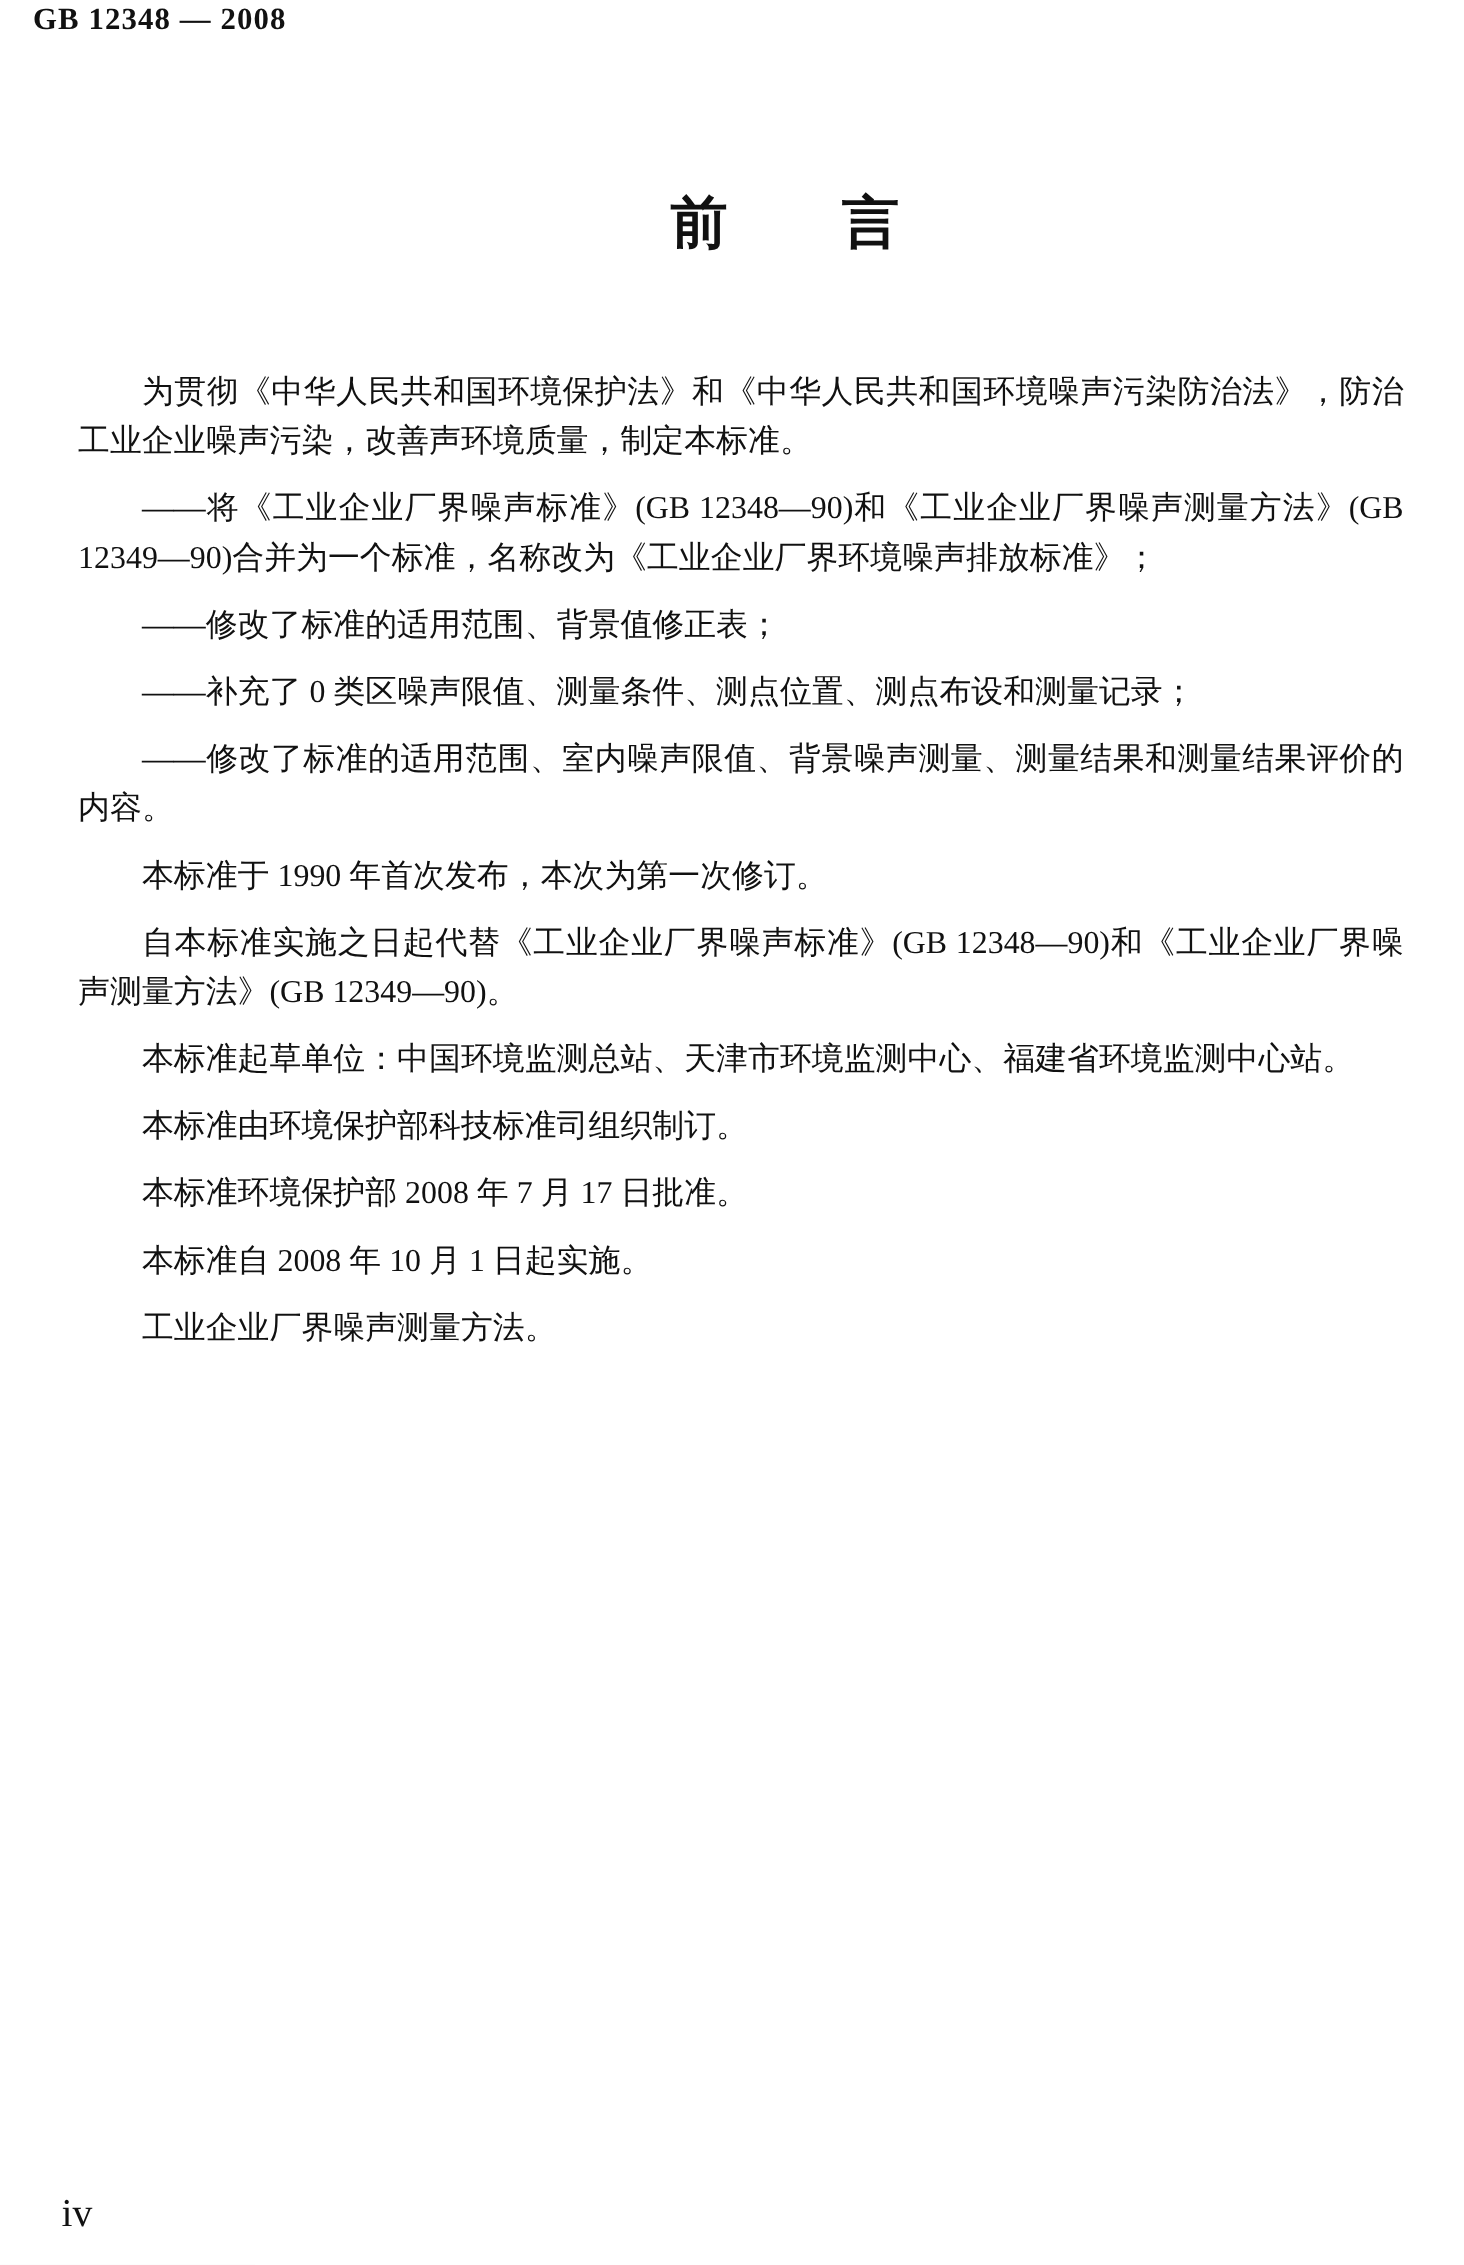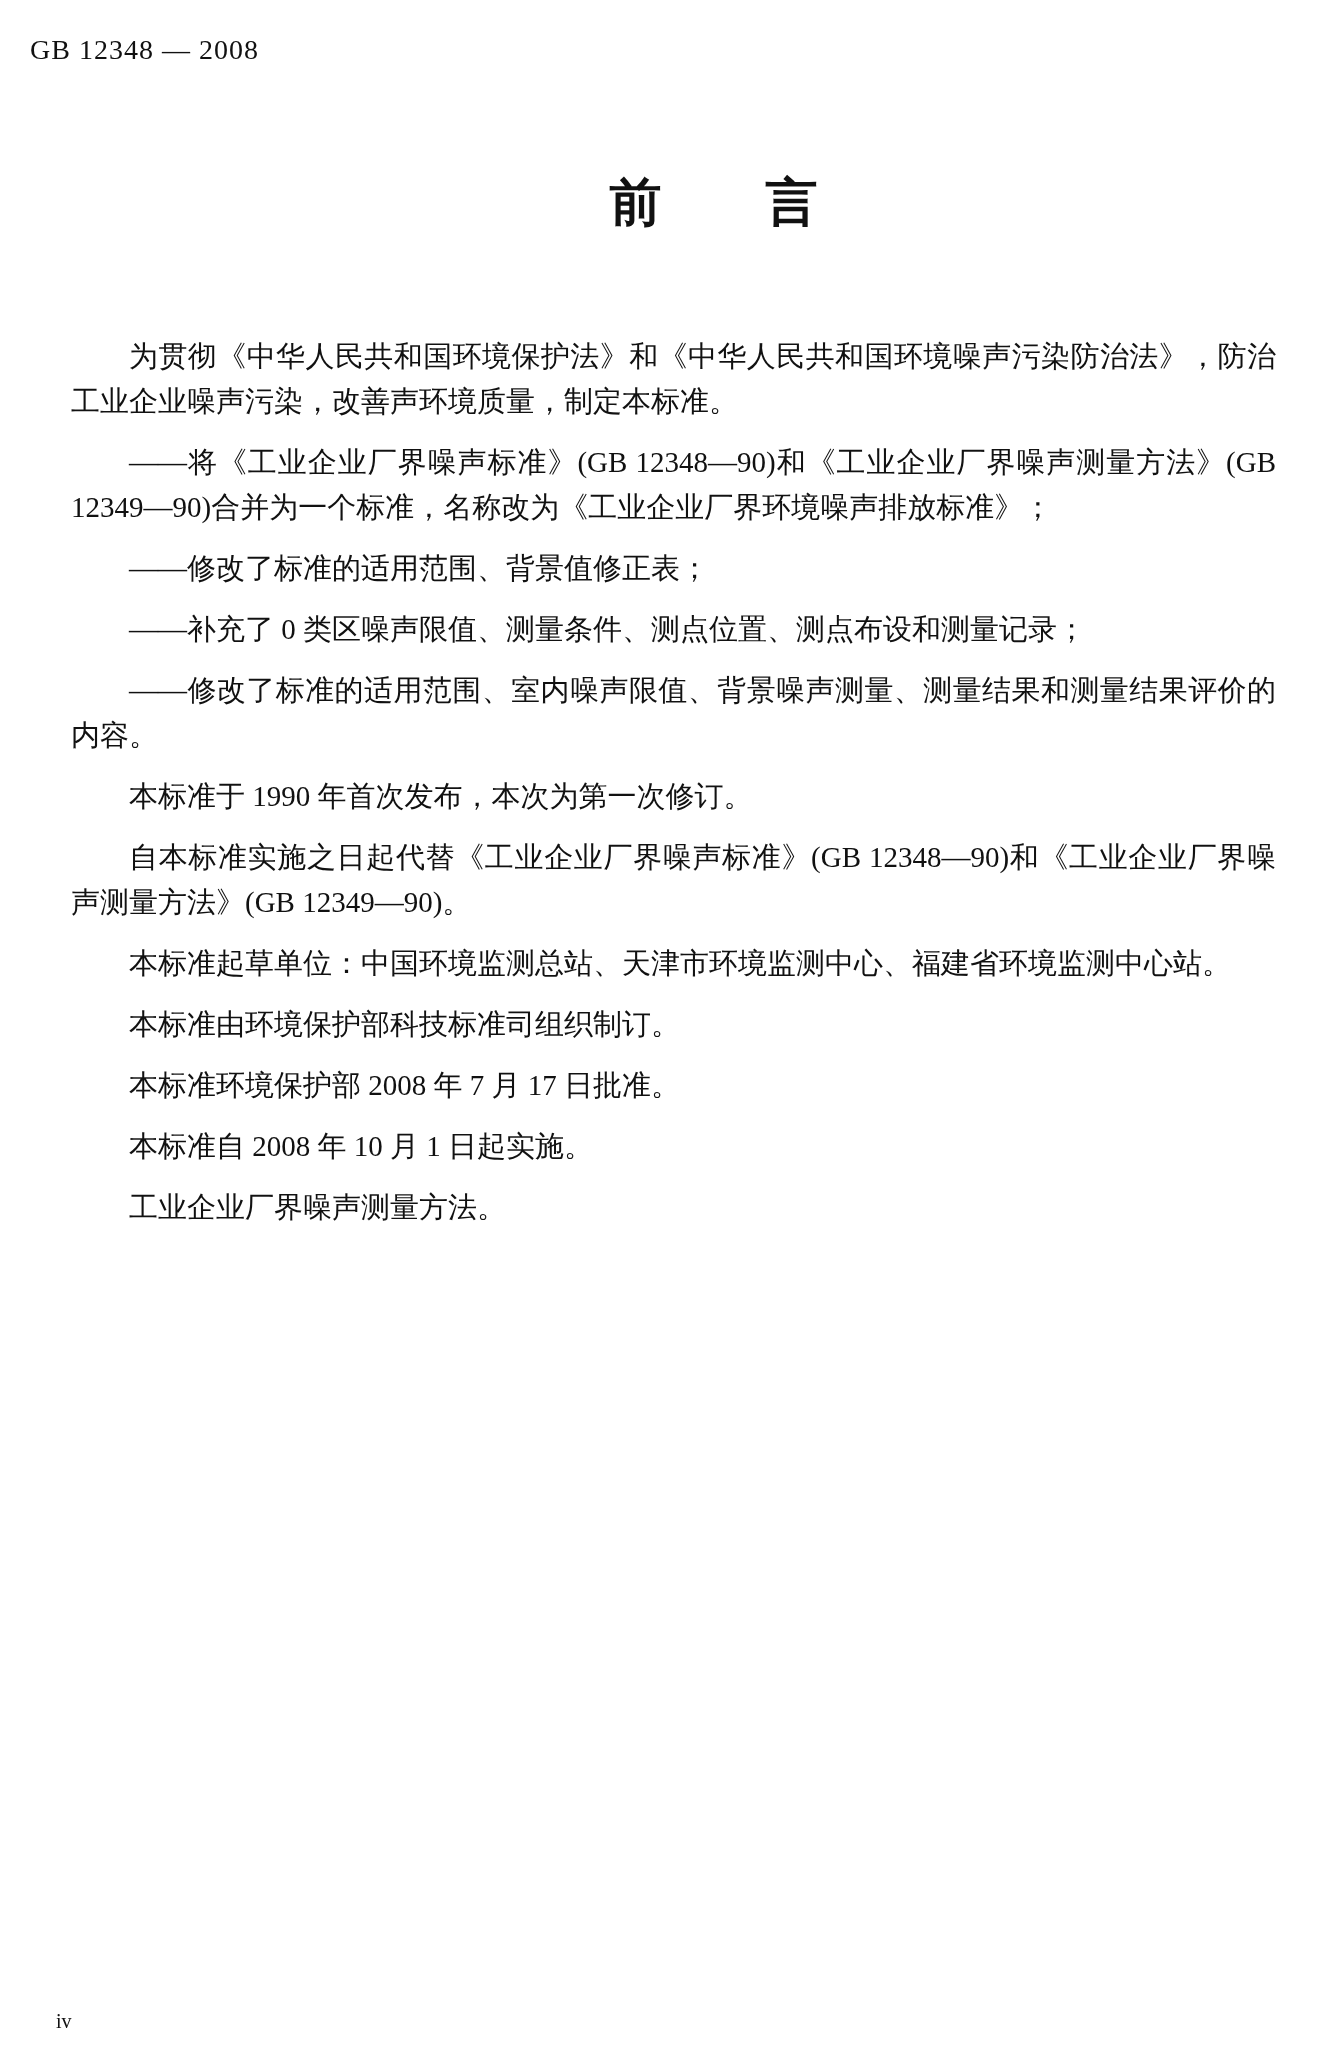--- a/index.html
+++ b/index.html
@@ -11,24 +11,24 @@
     position: relative;
     width: 1331px;
     height: 2059px;
     margin: 0 auto;
     background: #ffffff;
     color: #111;
     overflow: hidden;
   }
   .doc-header {
     position: absolute;
-    top: 34px;
+    top: 2px;
     left: 30px;
     font-family: "Liberation Serif", "DejaVu Serif", serif;
-    font-weight: normal;
+    font-weight: bold;
     font-size: 28px;
     letter-spacing: 1px;
     color: #111;
   }
   .doc-title {
     position: absolute;
     top: 168px;
     left: 0;
     width: 100%;
     text-align: center;
@@ -52,21 +52,21 @@
   .doc-body p {
     margin: 16px;
     padding: 0;
     text-indent: 2em;
   }
   .doc-footer {
     position: absolute;
     left: 56px;
     bottom: 26px;
     font-family: "Liberation Serif", "DejaVu Serif", serif;
-    font-size: 20px;
+    font-size: 36px;
     color: #111;
   }
 </style>
 </head>
 <body>
 
 <div class="page">
 
   <div class="doc-header">GB 12348 — 2008</div>
 

